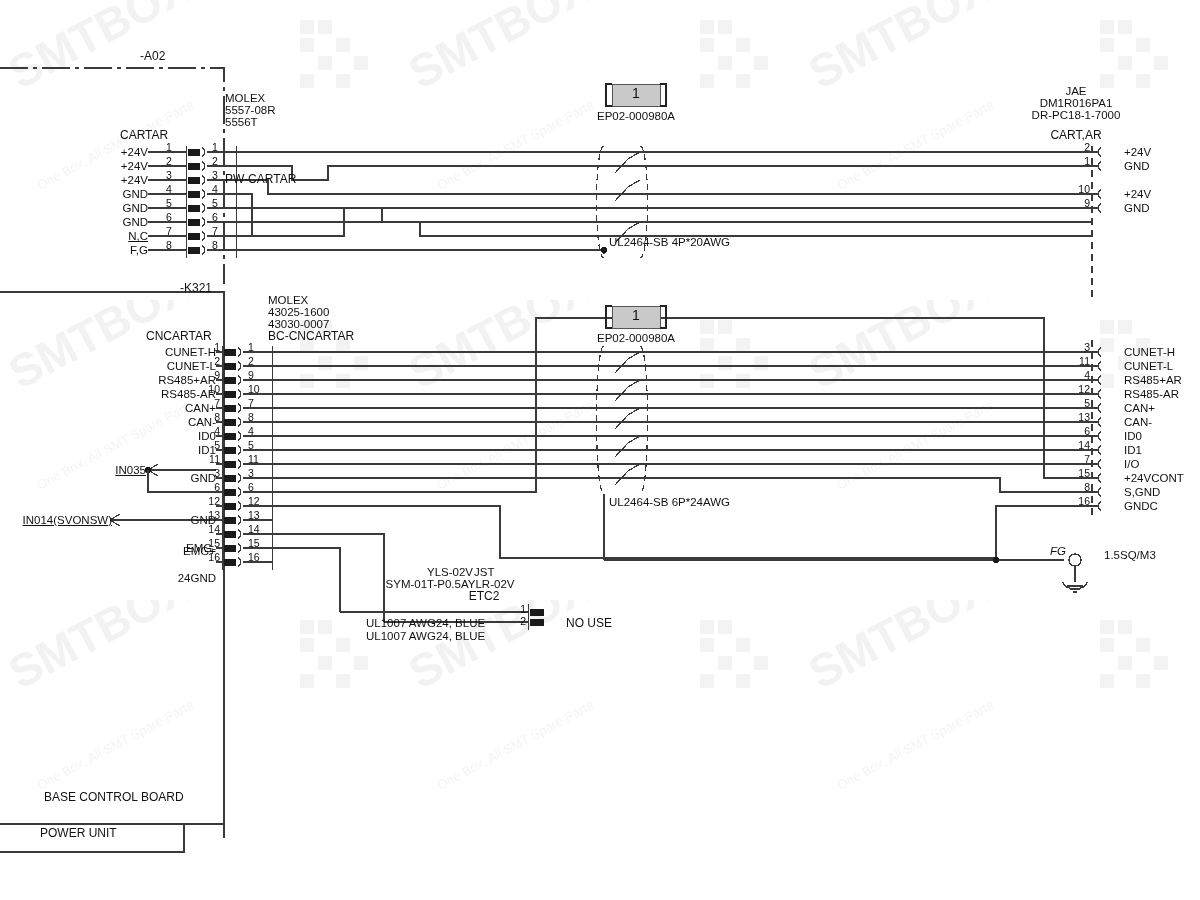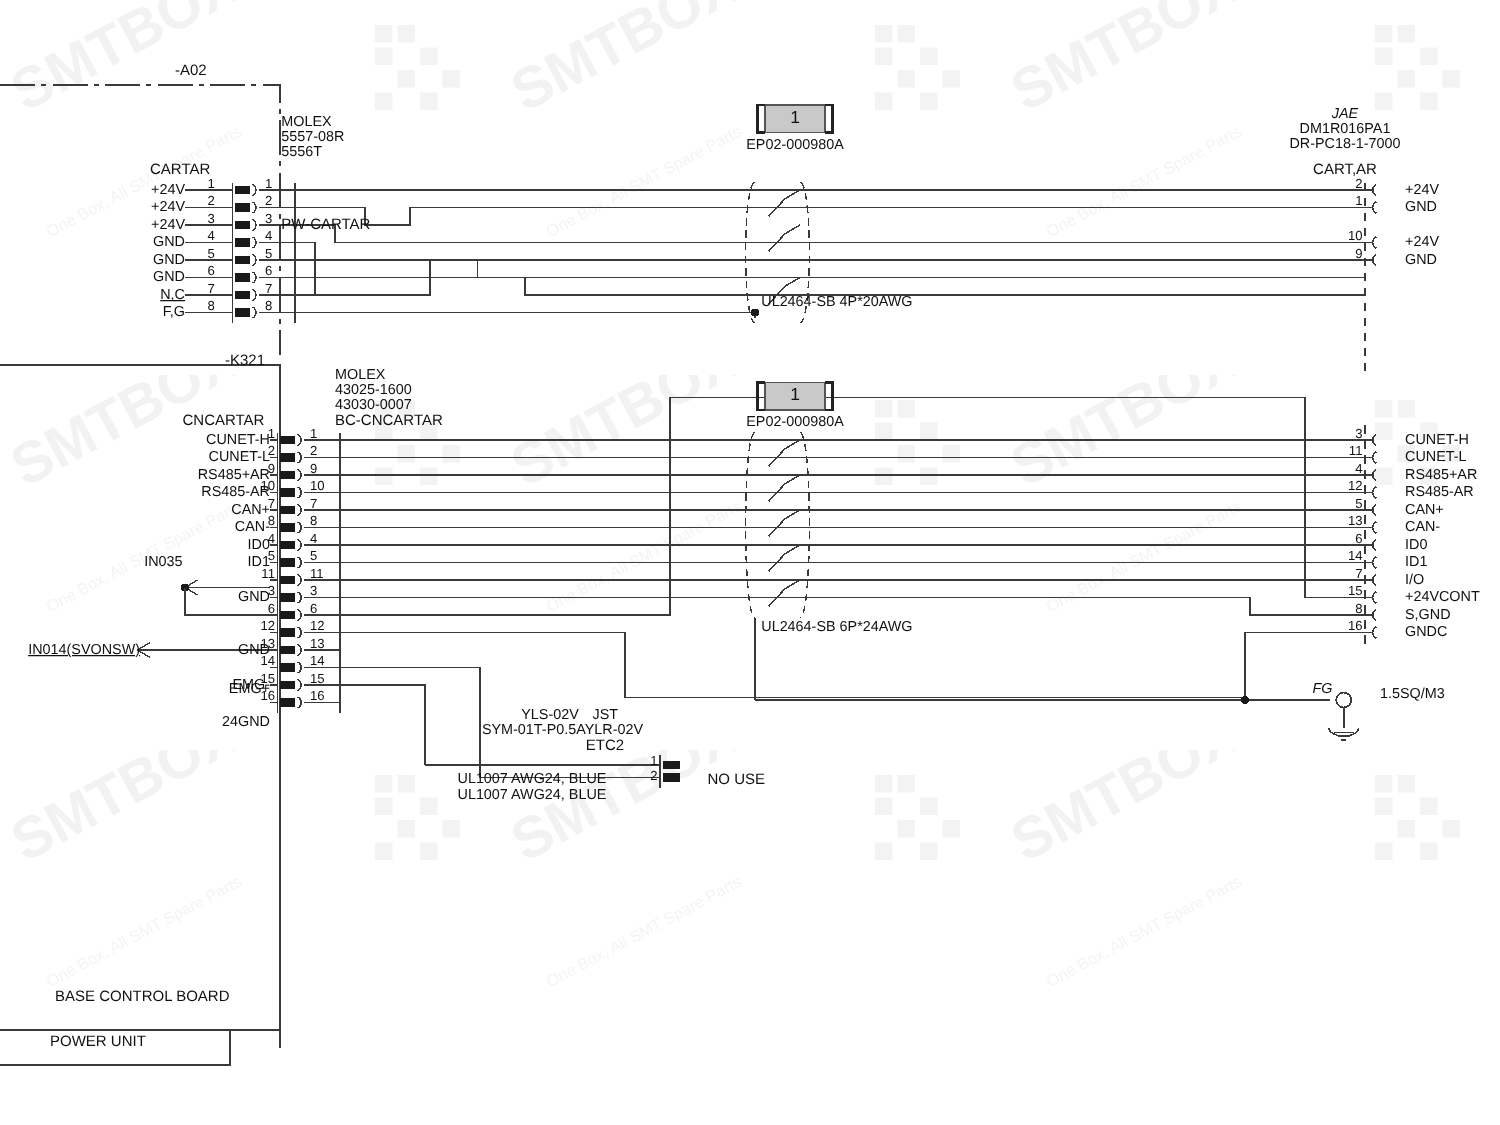--- a/index.html
+++ b/index.html
@@ -453,21 +453,21 @@
     <div class="pin" style="left:212px; top:184px;">4</div>
     <div class="pin" style="left:212px; top:198px;">5</div>
     <div class="pin" style="left:212px; top:212px;">6</div>
     <div class="pin" style="left:212px; top:226px;">7</div>
     <div class="pin" style="left:212px; top:240px;">8</div>
 
     <div class="lbl c" style="left:636px; top:87px; font-size:14px;">1</div>
     <div class="lbl c" style="left:636px; top:110px;">EP02-000980A</div>
     <div class="lbl" style="left:609px; top:236px;">UL2464-SB 4P*20AWG</div>
 
-    <div class="lbl c" style="left:1076px; top:85px;font-style:italic;">JAE</div>
+    <div class="lbl c" style="left:1076px; top:85px;">JAE</div>
     <div class="lbl c" style="left:1076px; top:97px;">DM1R016PA1</div>
     <div class="lbl c" style="left:1076px; top:109px;">DR-PC18-1-7000</div>
     <div class="lbl c big" style="left:1076px; top:129px;">CART,AR</div>
 
     <div class="pin r" style="left:1090px; top:142px;">2</div>
     <div class="pin r" style="left:1090px; top:156px;">1</div>
     <div class="pin r" style="left:1090px; top:184px;">10</div>
     <div class="pin r" style="left:1090px; top:198px;">9</div>
 
     <div class="lbl" style="left:1124px; top:146px;">+24V</div>
@@ -555,24 +555,24 @@
     <div class="lbl" style="left:1124px; top:388px;">RS485-AR</div>
     <div class="lbl" style="left:1124px; top:402px;">CAN+</div>
     <div class="lbl" style="left:1124px; top:416px;">CAN-</div>
     <div class="lbl" style="left:1124px; top:430px;">ID0</div>
     <div class="lbl" style="left:1124px; top:444px;">ID1</div>
     <div class="lbl" style="left:1124px; top:458px;">I/O</div>
     <div class="lbl" style="left:1124px; top:472px;">+24VCONT</div>
     <div class="lbl" style="left:1124px; top:486px;">S,GND</div>
     <div class="lbl" style="left:1124px; top:500px;">GNDC</div>
 
-    <div class="lbl r" style="left:146px; top:444px;">IN035</div>
+    <div class="lbl r" style="left:146px; top:464px;text-decoration:underline;">IN035</div>
     <div class="lbl r" style="left:112px; top:514px;text-decoration:underline;">IN014(SVONSW)</div>
 
-    <div class="lbl c" style="left:440px; top:566px;">YLS-02V</div>
+    <div class="lbl c" style="left:450px; top:566px;">YLS-02V</div>
     <div class="lbl" style="left:474px; top:566px;">JST</div>
     <div class="lbl c" style="left:450px; top:578px;">SYM-01T-P0.5AYLR-02V</div>
     <div class="lbl c big" style="left:484px; top:590px;">ETC2</div>
 
     <div class="pin r" style="left:526px; top:604px;">1</div>
     <div class="pin r" style="left:526px; top:616px;">2</div>
 
     <div class="lbl" style="left:366px; top:617px;">UL1007 AWG24, BLUE</div>
     <div class="lbl" style="left:366px; top:630px;">UL1007 AWG24, BLUE</div>
     <div class="lbl big" style="left:566px; top:617px;">NO USE</div>

